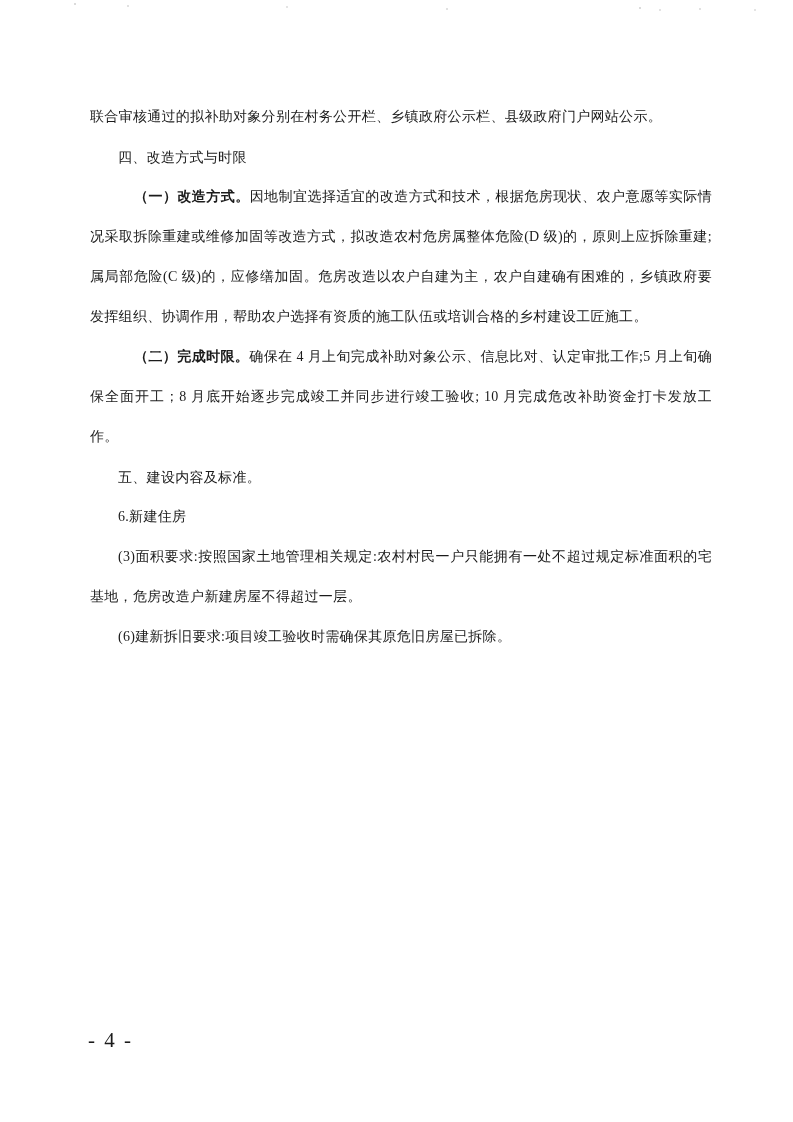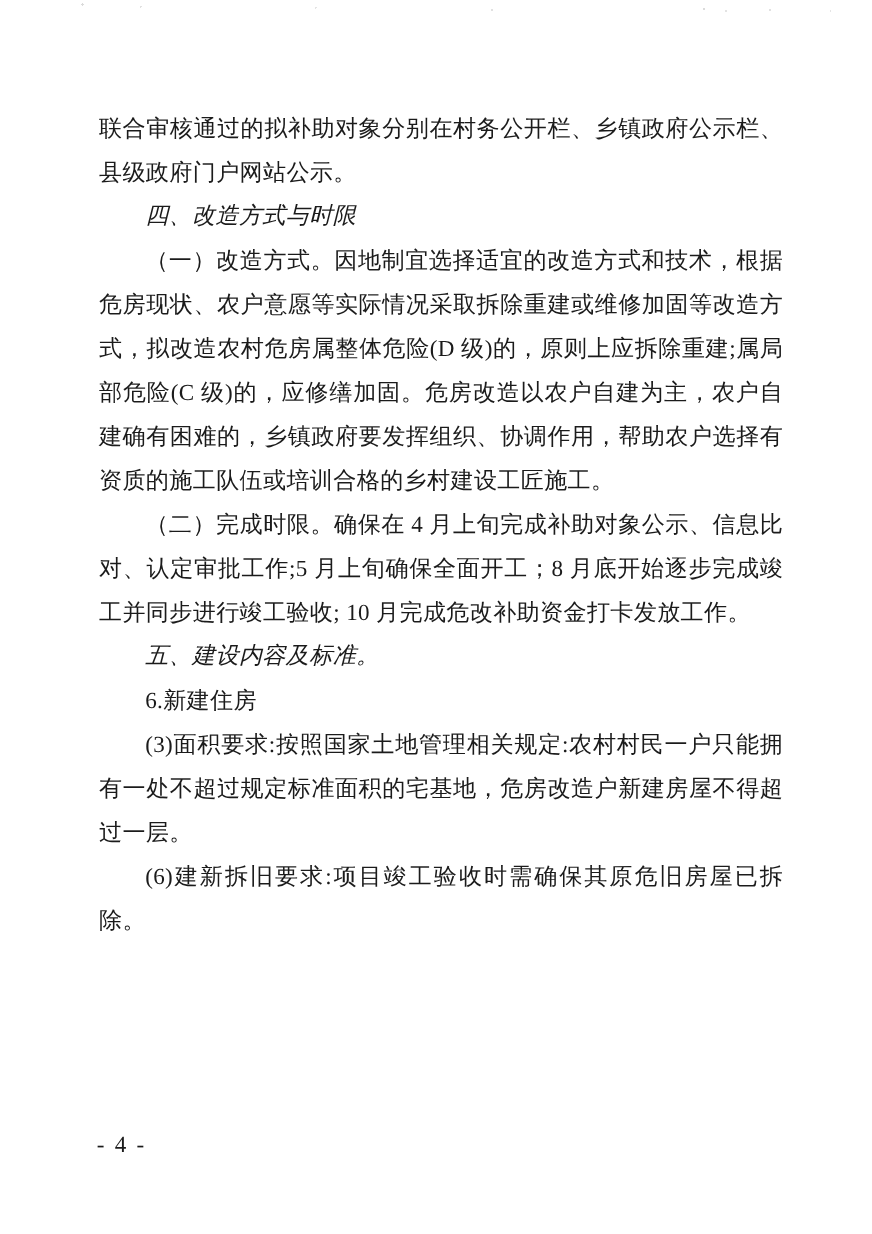--- a/index.html
+++ b/index.html
@@ -18,38 +18,38 @@
   }
   .content {
     position: absolute;
     left: 90px;
     top: 97px;
     width: 622px;
   }
   .content p, .content h2 {
     margin: 0;
     padding: 0;
-    font-size: 21px;
+    font-size: 14px;
     line-height: 40px;
     text-align: justify;
     font-weight: normal;
     letter-spacing: 0.3px;
   }
   .heading {
     font-family: "Liberation Sans", "DejaVu Sans", sans-serif;
     font-weight: bold;
     text-indent: 2em;
     text-align: left;
-    font-style: italic;
   }
   .para {
     text-indent: 2em;
   }
   .lead {
-    font-weight: normal;
+    font-weight: bold;
+    margin-left: 16px;
   }
   .bold {
     font-weight: bold;
   }
   .page-number {
     position: absolute;
     left: 88px;
     top: 1026px;
     font-size: 21px;
     line-height: 28px;

